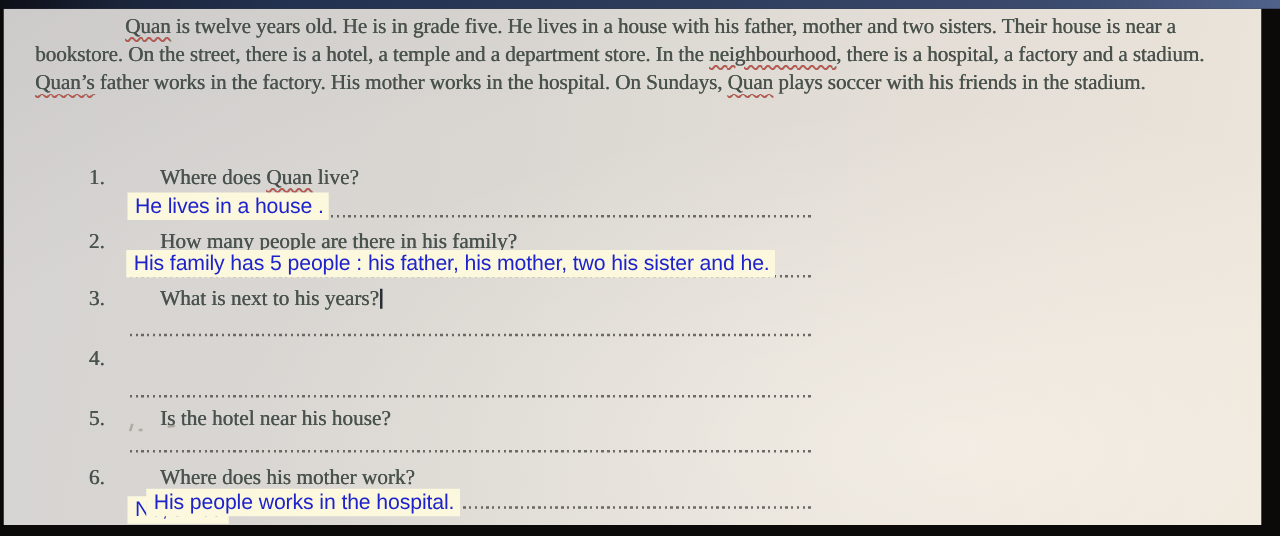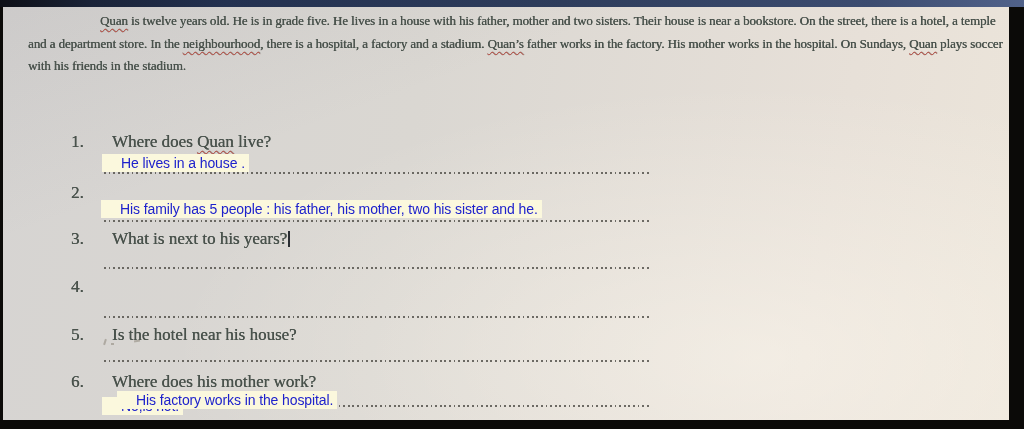--- a/index.html
+++ b/index.html
@@ -23,34 +23,34 @@
   .paper{position:absolute;left:3px;top:7px;right:15px;bottom:9px;z-index:1;
     background:linear-gradient(100deg,#d6d4d2 0%,#dad7d2 40%,#e7e0d8 80%,#ece5da 100%);}
   .paper .sheen{position:absolute;inset:0;
     background:radial-gradient(ellipse at 75% 85%, rgba(255,250,240,.5) 0%, rgba(255,250,240,0) 55%),
                linear-gradient(160deg, rgba(120,120,130,.10) 0%, rgba(120,120,130,0) 30%);}
 
   .content{position:absolute;inset:0;z-index:2;color:var(--ink);}
 
   
   .para{position:absolute;left:28px;top:10px;width:978px;margin:0;
-    font-size:13px;line-height:22.6px;text-indent:72px;letter-spacing:-0.1px;
+    font-size:17px;line-height:22.6px;text-indent:72px;letter-spacing:-0.1px;
     text-shadow:0.3px 0 0 currentColor;}
   .wavy{text-decoration-line:underline;text-decoration-style:wavy;
     text-decoration-color:var(--squig);text-decoration-thickness:1px;text-underline-offset:3px;}
 
   
   .qblock{position:absolute;left:0;width:100%;height:46px;}
   .qb1{top:132px;} .qb2{top:183px;} .qb3{top:229px;} .qb4{top:277px;} .qb5{top:325px;} .qb6{top:372px;}
   .qnum{position:absolute;left:71px;top:0;font-size:17px;text-shadow:0.3px 0 0 currentColor;}
-  .qtext{position:absolute;left:112px;top:0;font-size:17px;white-space:nowrap;text-shadow:0.3px 0 0 currentColor;}
+  .qtext{position:absolute;left:128px;top:0;font-size:17px;white-space:nowrap;text-shadow:0.3px 0 0 currentColor;}
   .cursor{display:inline-block;width:2px;height:16px;background:#2a2e33;margin-left:1px;vertical-align:-3px;}
 
-  .ans{position:absolute;font-family:"Liberation Sans",sans-serif;font-size:14px;letter-spacing:-0.1px;
-    color:var(--blue);background:var(--hl);padding:1px 4px 1px 19px;white-space:nowrap;z-index:2;}
+  .ans{position:absolute;font-family:"Liberation Sans",sans-serif;font-size:17px;letter-spacing:-0.1px;
+    color:var(--blue);background:var(--hl);padding:1px 4px 1px 6px;white-space:nowrap;z-index:2;}
   .qb1 .ans{left:102px;top:22px;} .qb2 .ans{left:101px;top:17px;} .qb3 .ans{left:115px;top:25px;}
   .qb4 .ans{left:109px;top:24px;} .qb5 .ans{left:102px;top:24px;margin-top:48px;} .qb6 .ans{left:117px;top:19px;}
 
   .dots{position:absolute;left:104px;width:545px;height:2px;z-index:1;opacity:.85;
     background:repeating-linear-gradient(90deg,var(--dot) 0 1.8px,transparent 1.8px 4.6px);}
   .qb1 .dots{top:40px;} .qb2 .dots{top:37px;} .qb3 .dots{top:38px;} .qb4 .dots{top:39px;}
   .qb5 .dots{top:35px;} .qb6 .dots{top:33px;}
 
   
   .pencil{position:absolute;left:104px;top:338px;width:40px;height:9px;opacity:.45;}
@@ -74,20 +74,21 @@
 
     <div class="qblock qb1">
       <span class="qnum">1.</span>
       <span class="qtext"><span>Where does </span><span class="wavy">Quan</span><span> live?</span></span>
       <span class="ans">He lives in a house .</span>
       <div class="dots"></div>
     </div>
 
     <div class="qblock qb2">
       <span class="qnum">2.</span>
+      <span class="qtext"><span>How many people are there in his family?</span><span class="wavy"></span><span></span></span>
       <span class="ans">His family has 5 people : his father, his mother, two his sister and he.</span>
       <div class="dots"></div>
     </div>
 
     <div class="qblock qb3">
       <span class="qnum">3.</span>
       <span class="qtext"><span>What is next to his years?</span><span class="wavy"></span><span></span><span class="cursor"></span></span>
       <div class="dots"></div>
     </div>
 
@@ -99,21 +100,21 @@
     <div class="qblock qb5">
       <span class="qnum">5.</span>
       <span class="qtext"><span>Is the hotel near his house?</span><span class="wavy"></span><span></span></span>
       <span class="ans">No,is not.</span>
       <div class="dots"></div>
     </div>
 
     <div class="qblock qb6">
       <span class="qnum">6.</span>
       <span class="qtext"><span>Where does his mother work?</span><span class="wavy"></span><span></span></span>
-      <span class="ans">His factory works in the hospital.</span>
+      <span class="ans">His people works in the hospital.</span>
       <div class="dots"></div>
     </div>
 
     <div class="pencil">
         <i></i>
         <i></i>
         <i></i>
       </div>
   </div>
 </div>

